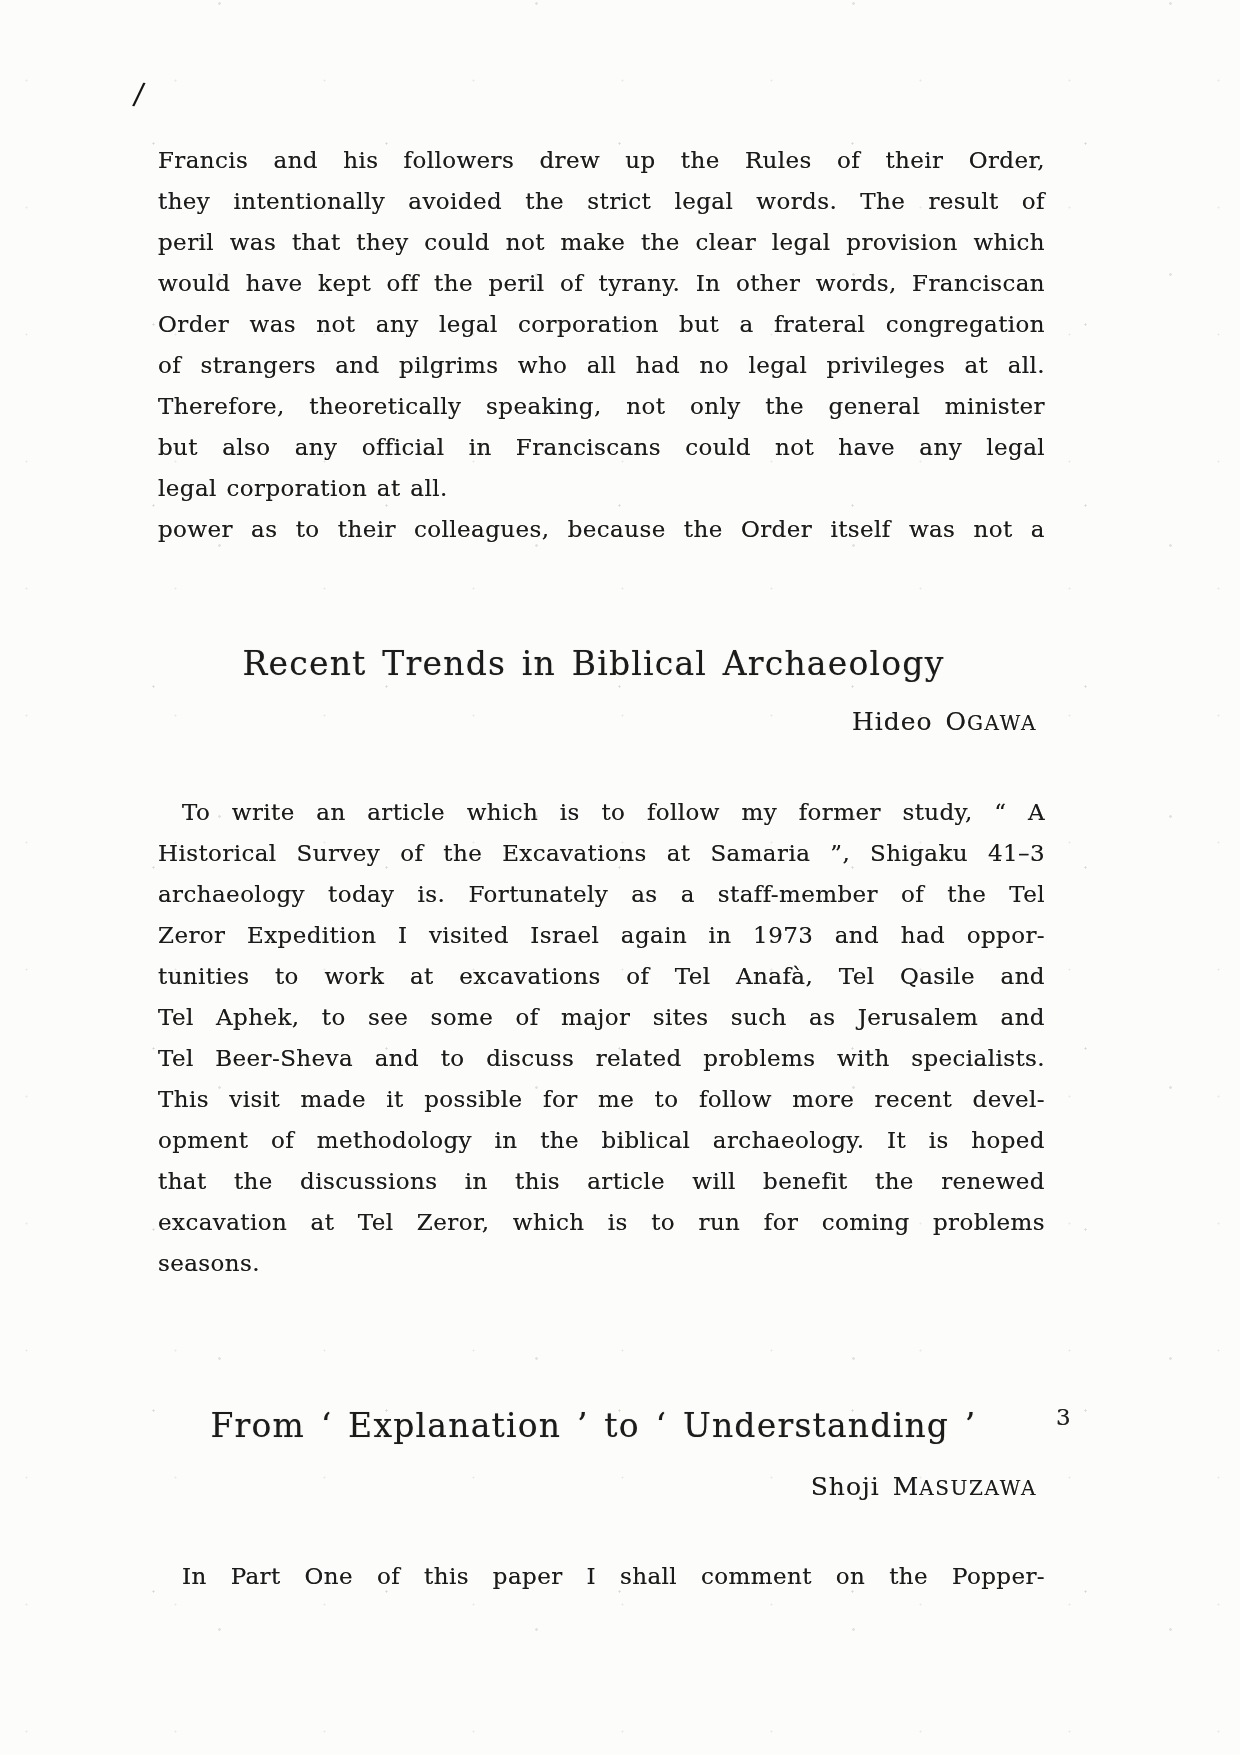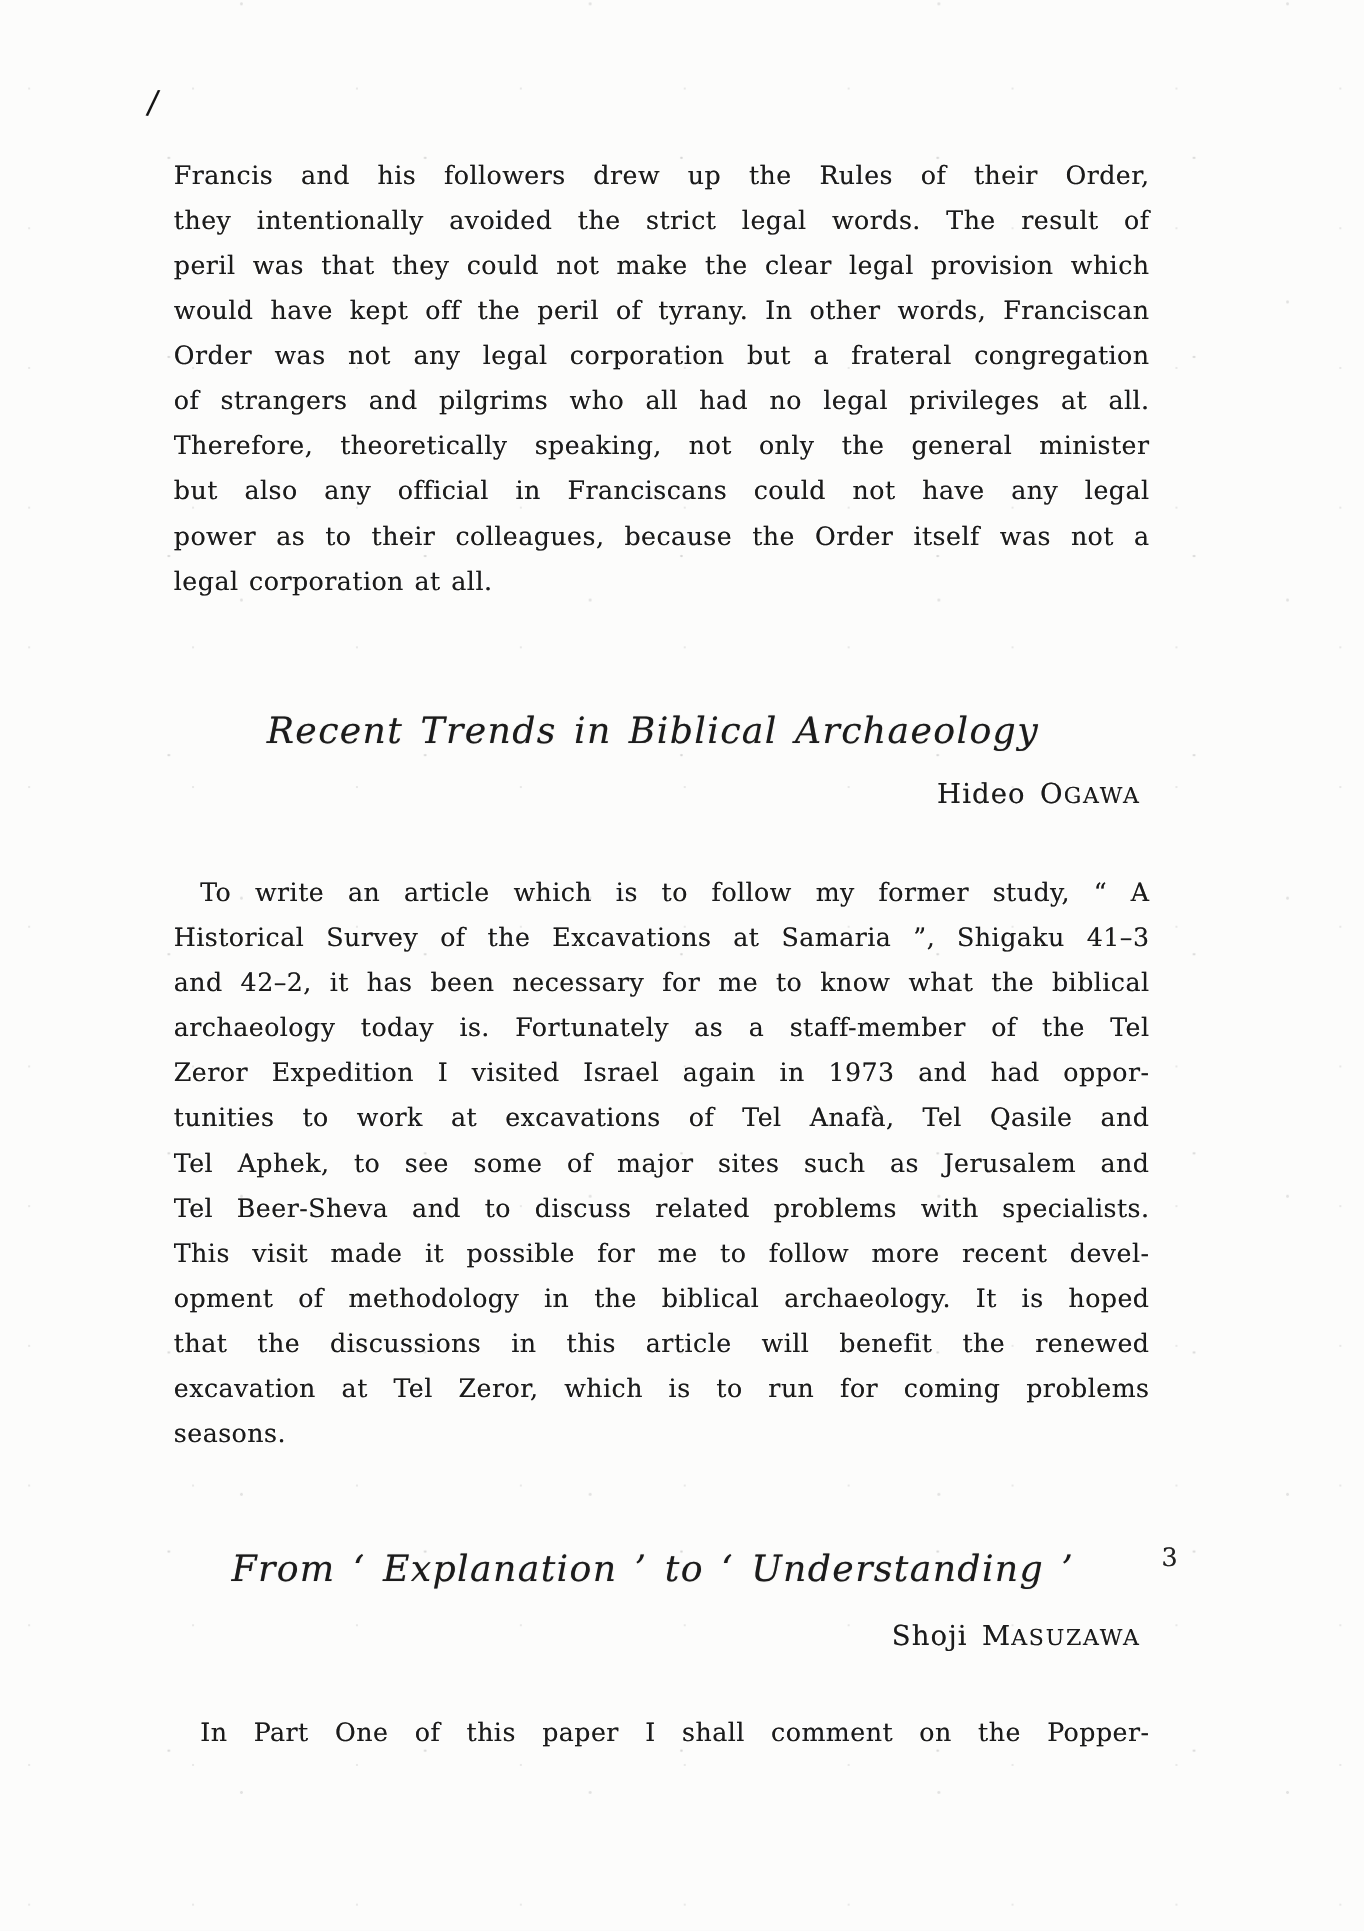--- a/index.html
+++ b/index.html
@@ -42,21 +42,20 @@
 
   .article-title {
     position: absolute;
     left: 150px; width: 887px;
     font-size: 33px;
     line-height: 44px;
     letter-spacing: 1.2px;
     word-spacing: 4px;
     text-align: center;
     text-shadow: 0 0 0.7px rgba(10,10,10,.5);
-    font-style: italic;
   }
   .article-author {
     position: absolute;
     left: 150px; width: 887px;
     font-size: 25px;
     line-height: 32px;
     letter-spacing: 1px;
     word-spacing: 4px;
     text-align: right;
     text-shadow: 0 0 0.6px rgba(10,10,10,.5);
@@ -87,34 +86,33 @@
 
   <div class="textcol" style="top:140px">
     <div class="pline">Francis and his followers drew up the Rules of their Order,</div>
     <div class="pline">they intentionally avoided the strict legal words.  The result of</div>
     <div class="pline">peril was that they could not make the clear legal provision which</div>
     <div class="pline">would have kept off the peril of tyrany.  In other words, Franciscan</div>
     <div class="pline">Order was not any legal corporation but a frateral congregation</div>
     <div class="pline">of strangers and pilgrims who all had no legal privileges at all.</div>
     <div class="pline">Therefore, theoretically speaking, not only the general minister</div>
     <div class="pline">but also any official in Franciscans could not have any legal</div>
+    <div class="pline final">legal corporation at all.</div>
     <div class="pline">power as to their colleagues, because the Order itself was not a</div>
-    <div class="pline final">legal corporation at all.</div>
   </div>
 
   <div class="article-title" style="top:642px">Recent Trends in Biblical Archaeology</div>
 
   <div class="article-author" style="top:706px">
     <span>Hideo</span>&nbsp;<span>O</span><span class="smallcaps">GAWA</span>
   </div>
 
   <div class="textcol" style="top:792px">
     <div class="pline indent">To write an article which is to follow my former study, “ A</div>
     <div class="pline">Historical Survey of the Excavations at Samaria ”, Shigaku 41–3</div>
-    <div class="pline">and 42–2, it has been necessary for me to know what the biblical</div>
     <div class="pline">archaeology today is.  Fortunately as a staff-member of the Tel</div>
     <div class="pline">Zeror Expedition I visited Israel again in 1973 and had oppor-</div>
     <div class="pline">tunities to work at excavations of Tel Anafà, Tel Qasile and</div>
     <div class="pline">Tel Aphek, to see some of major sites such as Jerusalem and</div>
     <div class="pline">Tel Beer-Sheva and to discuss related problems with specialists.</div>
     <div class="pline">This visit made it possible for me to follow more recent devel-</div>
     <div class="pline">opment of methodology in the biblical archaeology.  It is hoped</div>
     <div class="pline">that the discussions in this article will benefit the renewed</div>
     <div class="pline">excavation at Tel Zeror, which is to run for coming problems</div>
     <div class="pline final">seasons.</div>

